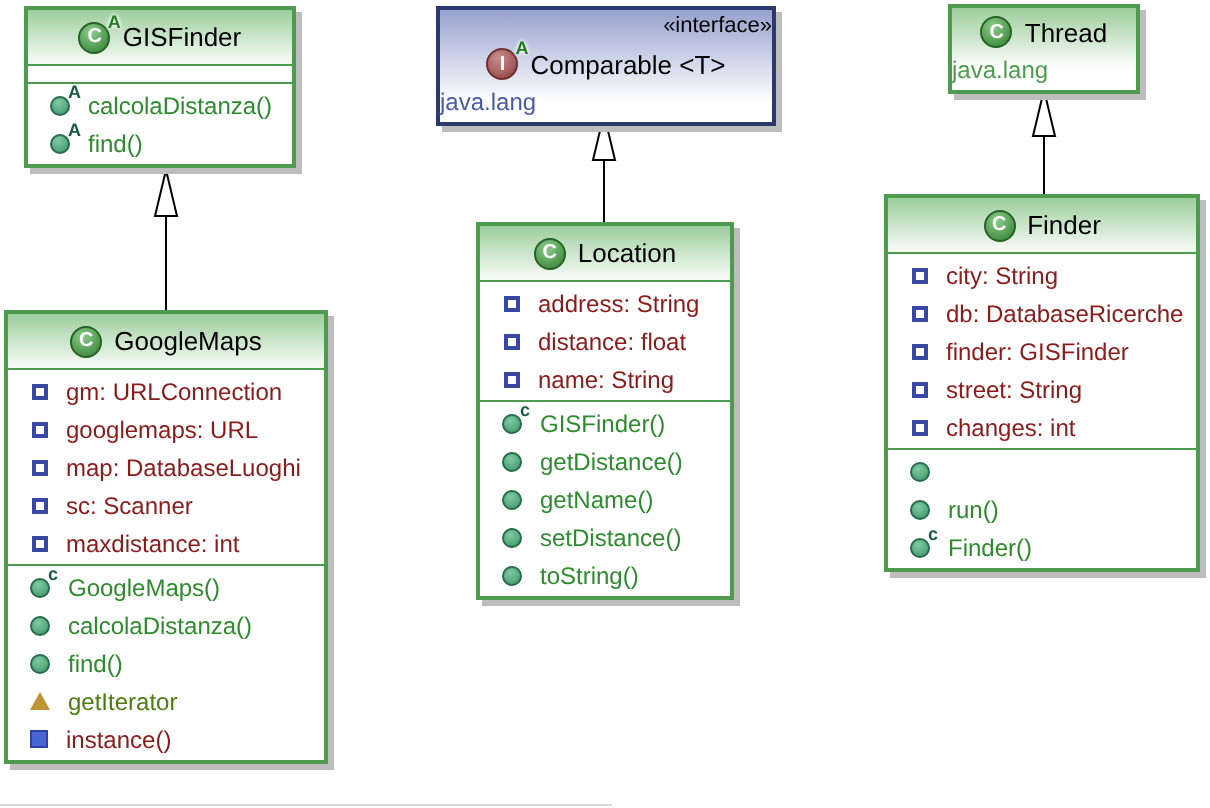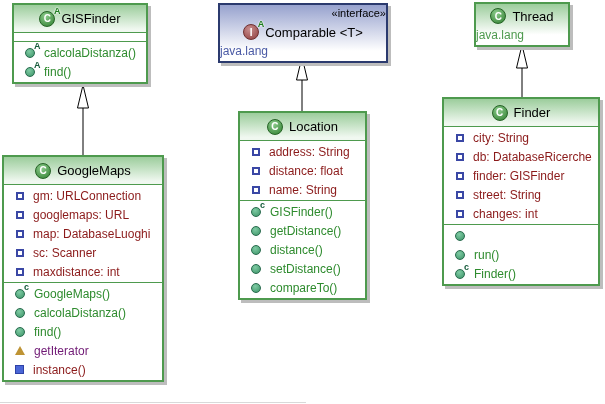--- a/index.html
+++ b/index.html
@@ -33,21 +33,21 @@
   .pkg-green { color:#4E9A4E; }
   .pkg-blue  { color:#4A5AA5; }
 
   .compartment { border-top:1px solid #4E9A4E; padding:1px 0; }
   .gis-empty { height:8px; padding:0; }
 
   .member-row { height:19px; display:flex; align-items:center; padding-left:11px; }
   .mlabel { margin-left:9px; font-size:12px; white-space:nowrap; }
   .t-field  { color:#8B1A1A; }
   .t-method { color:#2E8B2E; }
-  .t-plain  { color:#701a75; }
+  .t-plain  { color:#4d7c0f; }
 
   .micon { position:relative; flex:0 0 auto; }
   .icon-method { width:10px; height:10px; border-radius:50%;
     background:radial-gradient(circle at 40% 30%, #7FCBA4, #3D9468);
     border:1px solid #276B4D; box-sizing:border-box; }
   .micon i { position:absolute; font-style:normal; font-weight:bold; font-size:9px;
     color:#175C3C; top:-7px; left:8px; line-height:1; }
   .icon-field { width:8px; height:8px; border:2px solid #3A47A5; background:#fff;
     box-sizing:border-box; margin-left:1px; }
   .icon-triangle { width:0; height:0; border-left:5px solid transparent;
@@ -215,29 +215,29 @@
             <i>c</i>
           </span>
           <span class="mlabel t-method">GISFinder()</span>
         </div>
         <div class="member-row">
           <span class="micon icon-method"></span>
           <span class="mlabel t-method">getDistance()</span>
         </div>
         <div class="member-row">
           <span class="micon icon-method"></span>
-          <span class="mlabel t-method">distance()</span>
+          <span class="mlabel t-method">getName()</span>
         </div>
         <div class="member-row">
           <span class="micon icon-method"></span>
           <span class="mlabel t-method">setDistance()</span>
         </div>
         <div class="member-row">
           <span class="micon icon-method"></span>
-          <span class="mlabel t-method">compareTo()</span>
+          <span class="mlabel t-method">toString()</span>
         </div>
       </div>
   </div>
 
   <div class="uml-box green" id="box-finder">
     <div class="box-header">
       <span class="cicon gicon">
           <b>C</b>
         </span>
       <span class="title">Finder</span>

